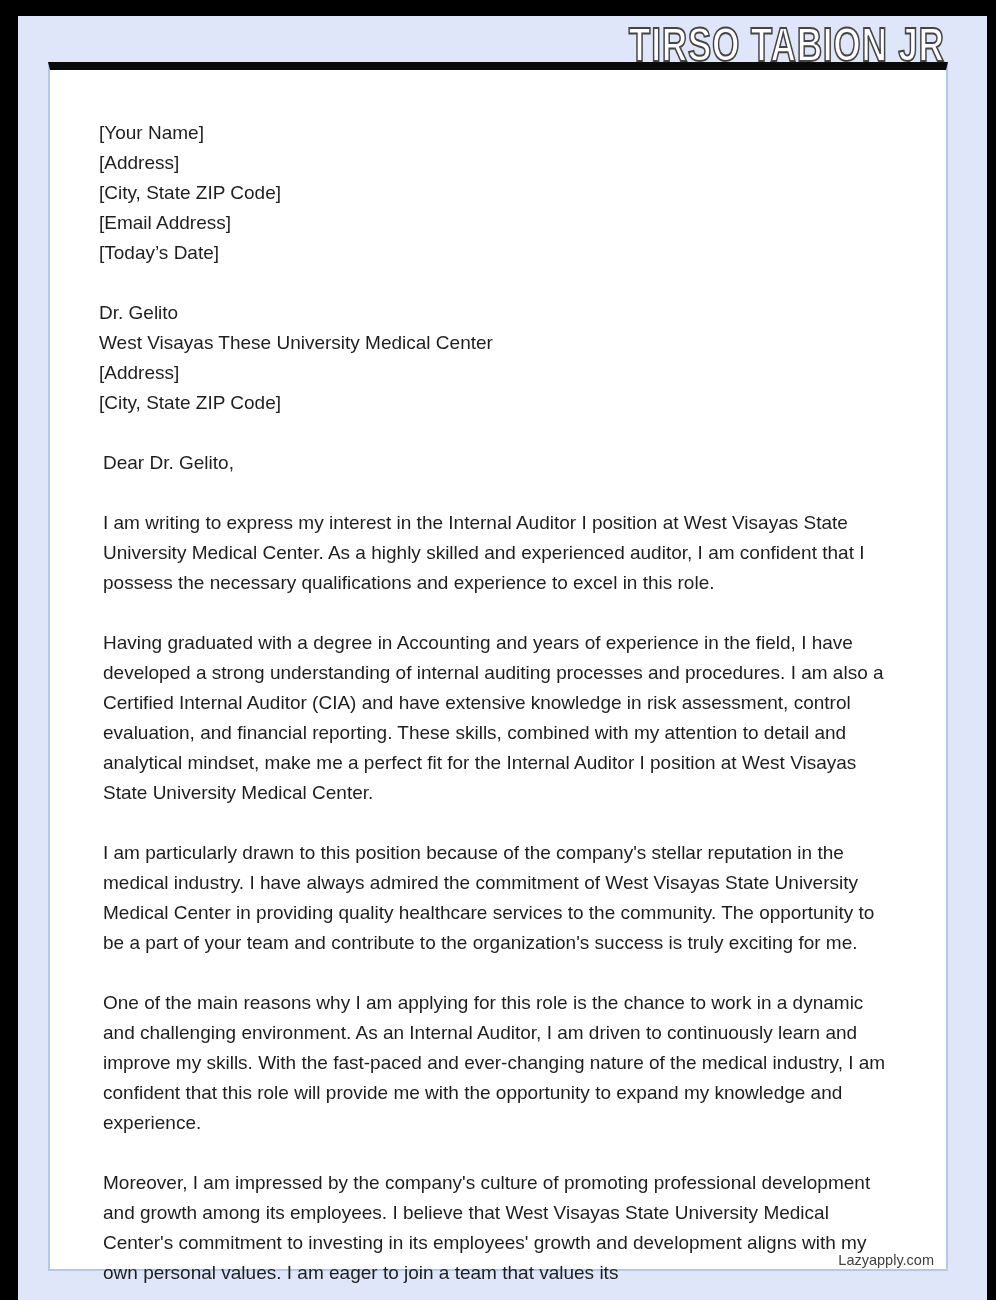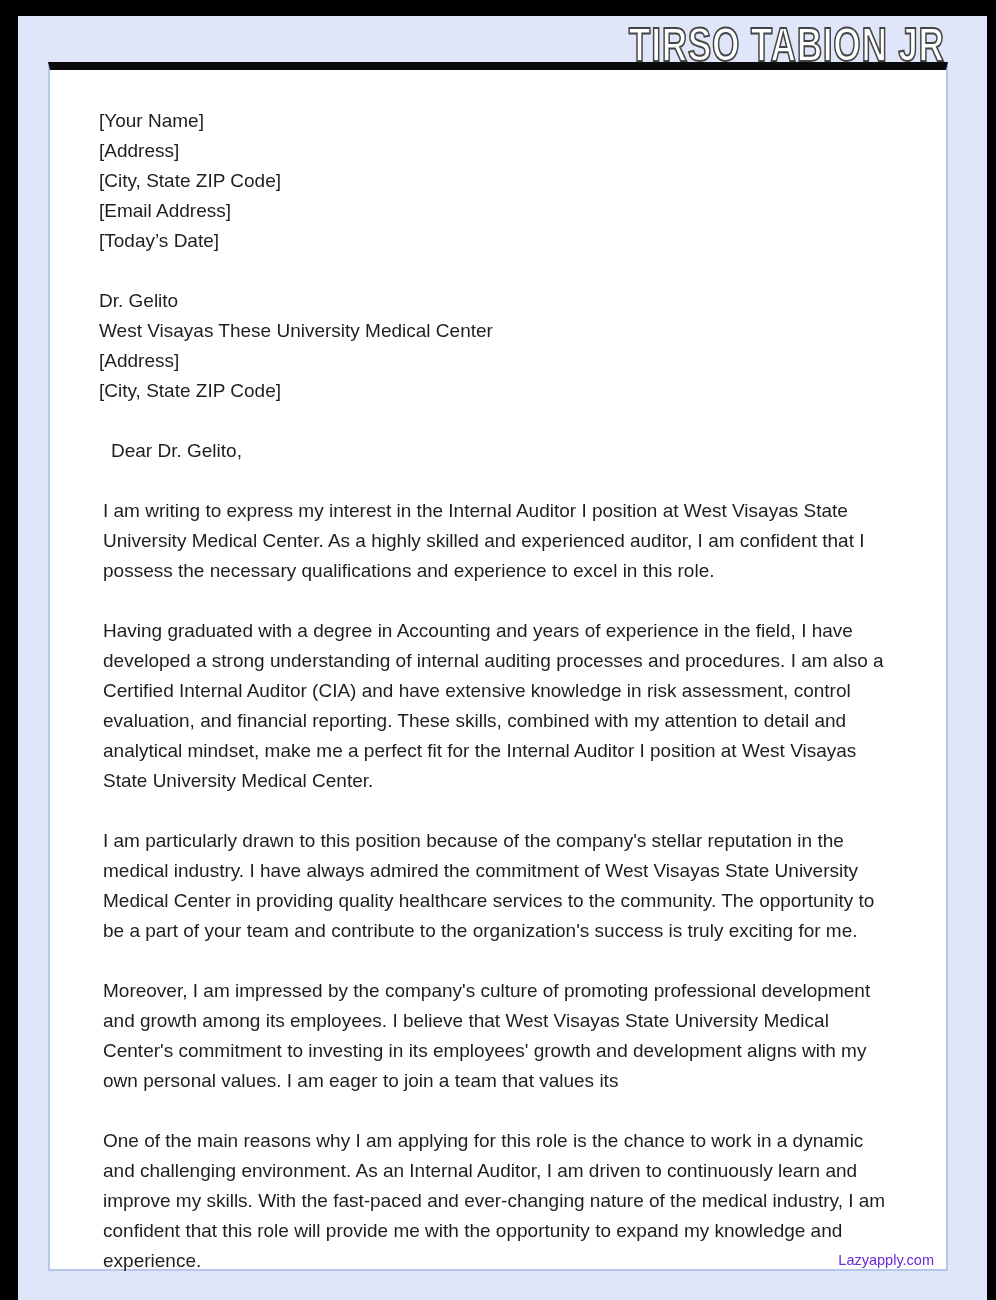--- a/index.html
+++ b/index.html
@@ -48,41 +48,41 @@
     box-sizing: border-box;
     width: 900px;
     height: 1209px;
     background: #ffffff;
     border: 2px solid #b6c7ec;
     border-top: 8px solid #0a0a0a;
     
     overflow: visible;
   }
   .content {
-    padding: 36px 50px 0 49px;
+    padding: 48px 50px 0 49px;
     font-size: 19px;
     line-height: 30px;
     color: #1e1e1e;
   }
   .lines {
     white-space: pre-line;
     margin: 0 0 30px 0;
   }
   .content p {
     margin: 30px 4px;
   }
   .salutation {
-    margin: 12px;
+    margin: 4px;
   }
   .watermark {
     position: absolute;
     right: 12px;
     bottom: 1px;
     font-size: 14.5px;
-    color: #6d28d9;
+    color: #404040;
     background: transparent;
   }
 </style>
 </head>
 <body>
 
 <div class="canvas">
 
   <div class="header-name">TIRSO TABION JR</div>
 
@@ -101,22 +101,22 @@
 [City, State ZIP Code]</div>
 
       <div class="salutation">Dear Dr. Gelito,</div>
 
       <p>I am writing to express my interest in the Internal Auditor I position at West Visayas State University Medical Center. As a highly skilled and experienced auditor, I am confident that I possess the necessary qualifications and experience to excel in this role.</p>
 
       <p>Having graduated with a degree in Accounting and years of experience in the field, I have developed a strong understanding of internal auditing processes and procedures. I am also a Certified Internal Auditor (CIA) and have extensive knowledge in risk assessment, control evaluation, and financial reporting. These skills, combined with my attention to detail and analytical mindset, make me a perfect fit for the Internal Auditor I position at West Visayas State University Medical Center.</p>
 
       <p>I am particularly drawn to this position because of the company's stellar reputation in the medical industry. I have always admired the commitment of West Visayas State University Medical Center in providing quality healthcare services to the community. The opportunity to be a part of your team and contribute to the organization's success is truly exciting for me.</p>
 
+      <p>One of the main reasons why I am applying for this role is the chance to work in a dynamic and challenging environment. As an Internal Auditor, I am driven to continuously learn and improve my skills. With the fast-paced and ever-changing nature of the medical industry, I am confident that this role will provide me with the opportunity to expand my knowledge and experience.</p>
+
       <p>Moreover, I am impressed by the company's culture of promoting professional development and growth among its employees. I believe that West Visayas State University Medical Center's commitment to investing in its employees' growth and development aligns with my own personal values. I am eager to join a team that values its</p>
-
-      <p>One of the main reasons why I am applying for this role is the chance to work in a dynamic and challenging environment. As an Internal Auditor, I am driven to continuously learn and improve my skills. With the fast-paced and ever-changing nature of the medical industry, I am confident that this role will provide me with the opportunity to expand my knowledge and experience.</p>
 
     </div>
 
     <div class="watermark">Lazyapply.com</div>
   </div>
 
 </div>
 
 </body></html>

